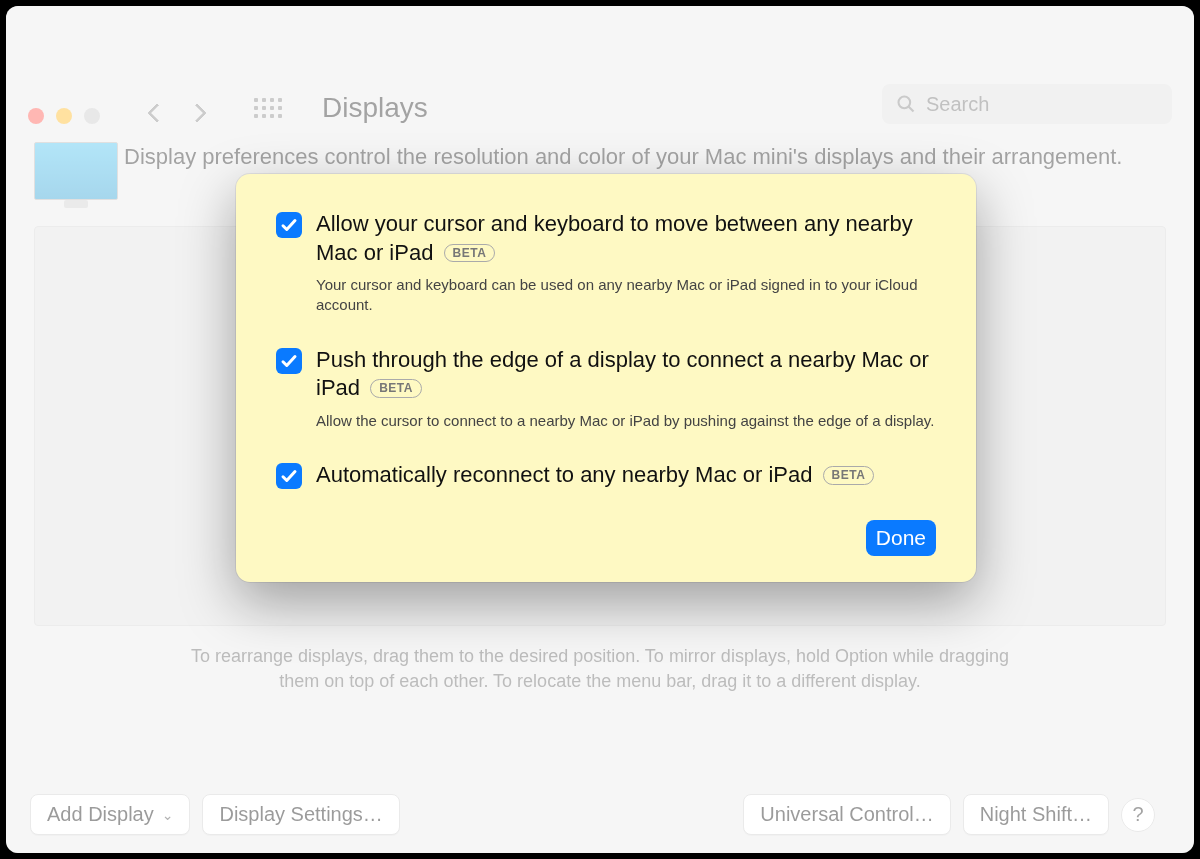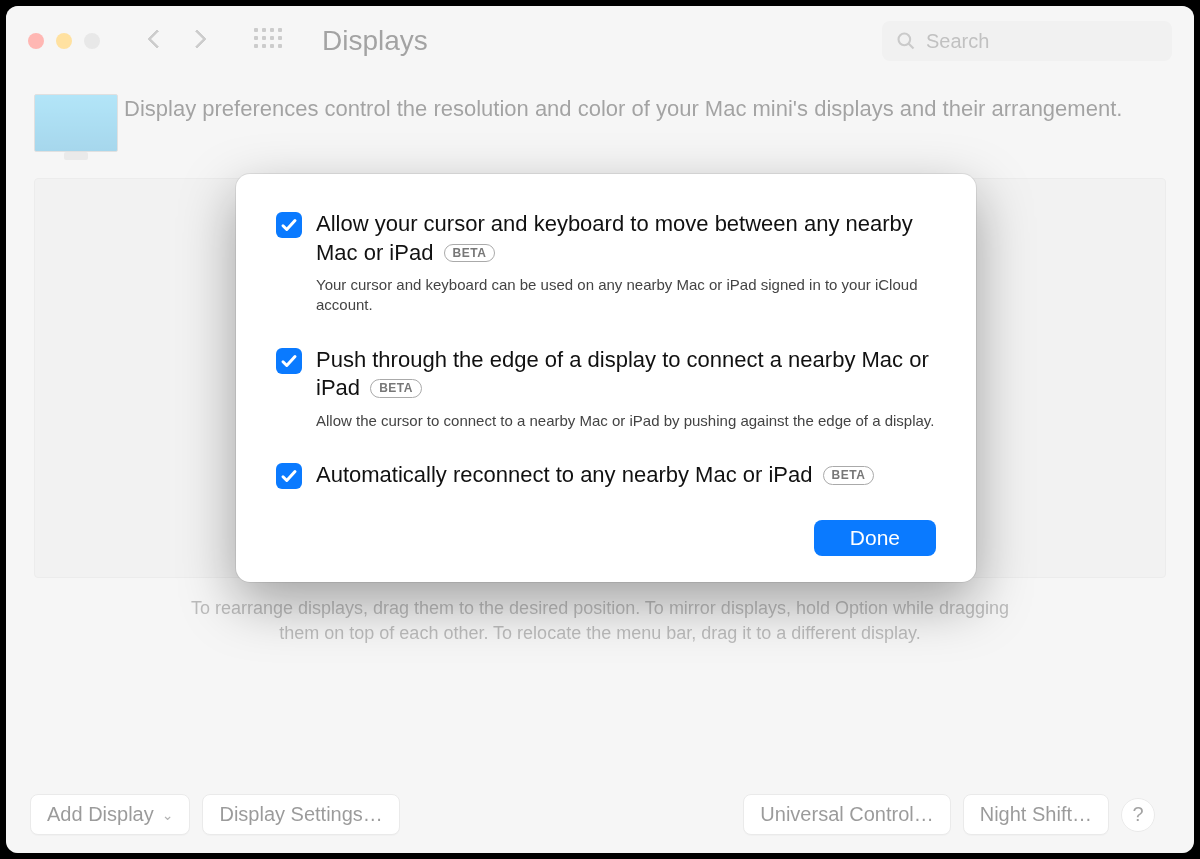--- a/index.html
+++ b/index.html
@@ -22,24 +22,25 @@
     .dim-overlay {
       position: absolute; inset: 0;
       background: rgba(255,255,255,0.55);
       z-index: 5;
       pointer-events: none;
     }
     
     .toolbar {
       height: 70px;
       display: flex;
-      align-items: center;
+      align-items: flex-end;
       padding: 0 22px;
       gap: 20px;
       position: relative;
+      margin-top: 48px;
     }
     .traffic-lights { display: flex; gap: 12px; }
     .tl { width: 16px; height: 16px; border-radius: 50%; }
     .tl.red { background: #ff5f57; }
     .tl.yellow { background: #febc2e; }
     .tl.green { background: #cccccc; }
     .nav-arrows { display:flex; gap:26px; margin-left: 30px; color:#8e8e8e; }
     .chev { width: 14px; height: 14px; border: solid #8e8e8e; border-width: 0 3.5px 3.5px 0; display:inline-block; padding:4px; border-radius:2px; }
     .chev.left { transform: rotate(135deg); }
     .chev.right { transform: rotate(-45deg); }
@@ -105,21 +106,21 @@
       width:34px; height:34px; border-radius:50%;
       background:#fff; border:1px solid #d0d0d0;
       display:flex; align-items:center; justify-content:center;
       font-size:20px; color:#333;
     }
 
     
     .sheet {
       position:absolute; z-index:20;
       top: 168px; left: 230px; width: 740px;
-      background:#ffffff; border-radius:14px;
+      background:#fef9c3; border-radius:14px;
       box-shadow: 0 20px 55px rgba(0,0,0,.35), 0 0 0 1px rgba(0,0,0,.07);
       padding: 36px 40px 26px 40px;
     }
     .option { display:flex; gap:14px; margin-bottom: 30px; }
     .option:last-of-type { margin-bottom: 18px; }
     .chk {
       width:26px; height:26px; flex:none; border-radius:6px;
       background:#0a7aff; position:relative; margin-top:2px;
       display:flex; align-items:center; justify-content:center;
     }
@@ -127,21 +128,21 @@
     .opt-title { font-size:22px; color:#111; line-height:1.3; }
     .beta {
       display:inline-block; font-size:12px; font-weight:600; color:#777;
       border:1.5px solid #aaa; border-radius:10px; padding:1px 8px 0px 8px;
       letter-spacing:.5px; vertical-align: 3px; margin-left:4px;
     }
     .opt-desc { font-size:15px; color:#444; margin-top:8px; line-height:1.35; }
     .sheet-footer { display:flex; justify-content:flex-end; margin-top:8px; }
     .done-btn {
       background:#0a7aff; color:#fff; font-size:21px;
-      border:none; border-radius:8px; padding:6px 36px;
+      border:none; border-radius:8px; padding:6px 10px;
     }
   </style>
 </head>
 <body>
 
 <div class="window">
 
   <div class="toolbar">
     <div class="traffic-lights">
       <div class="tl red"></div>

